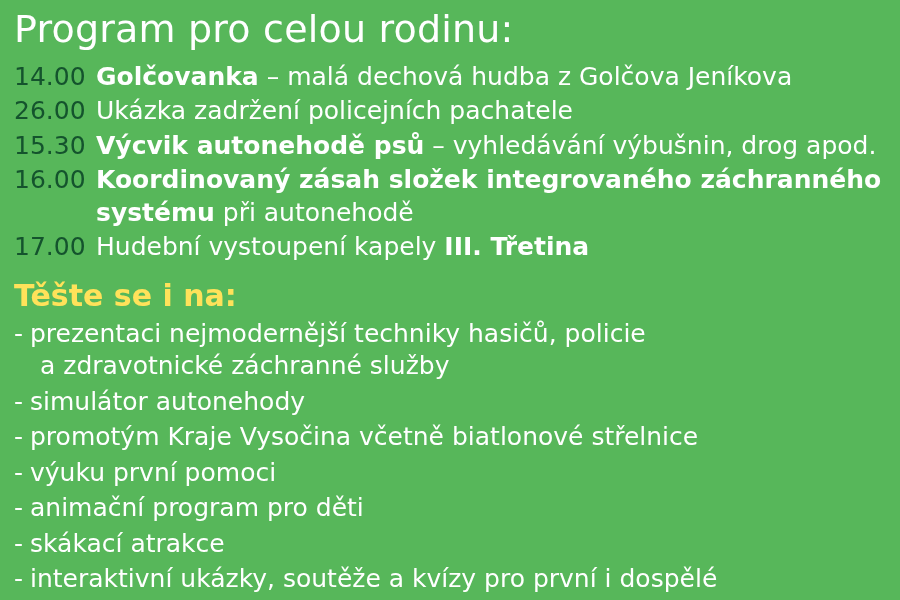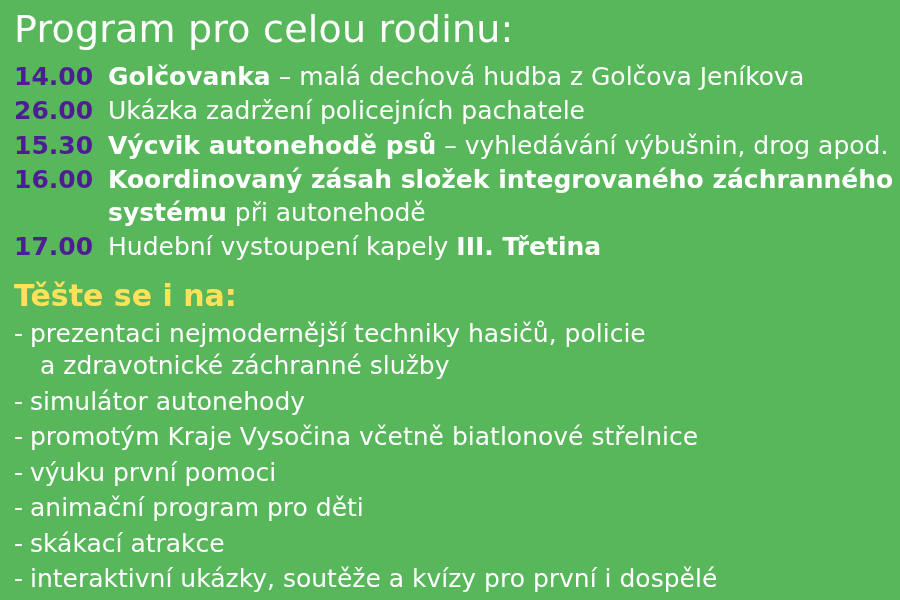--- a/index.html
+++ b/index.html
@@ -32,34 +32,33 @@
   }
   .schedule {
     margin: 0 0 2px 0;
   }
   .row {
     display: flex;
     align-items: flex-start;
     margin-bottom: 2px;
   }
   .time {
-    color: #4c1d95;
+    color: #14532d;
     font-size: 25px;
-    font-weight: 700;
+    font-weight: 400;
     width: 82px;
     flex: 0 0 82px;
     line-height: 1.30;
     white-space: nowrap;
   }
   .desc {
     color: #ffffff;
     font-size: 25px;
     font-weight: 400;
     line-height: 1.30;
-    margin-left: 12px;
   }
   .desc b {
     font-weight: 700;
   }
   .subtitle {
     color: #ffe25a;
     font-size: 30px;
     font-weight: 700;
     margin: 14px 11px 4px 0;
     line-height: 1.2;

